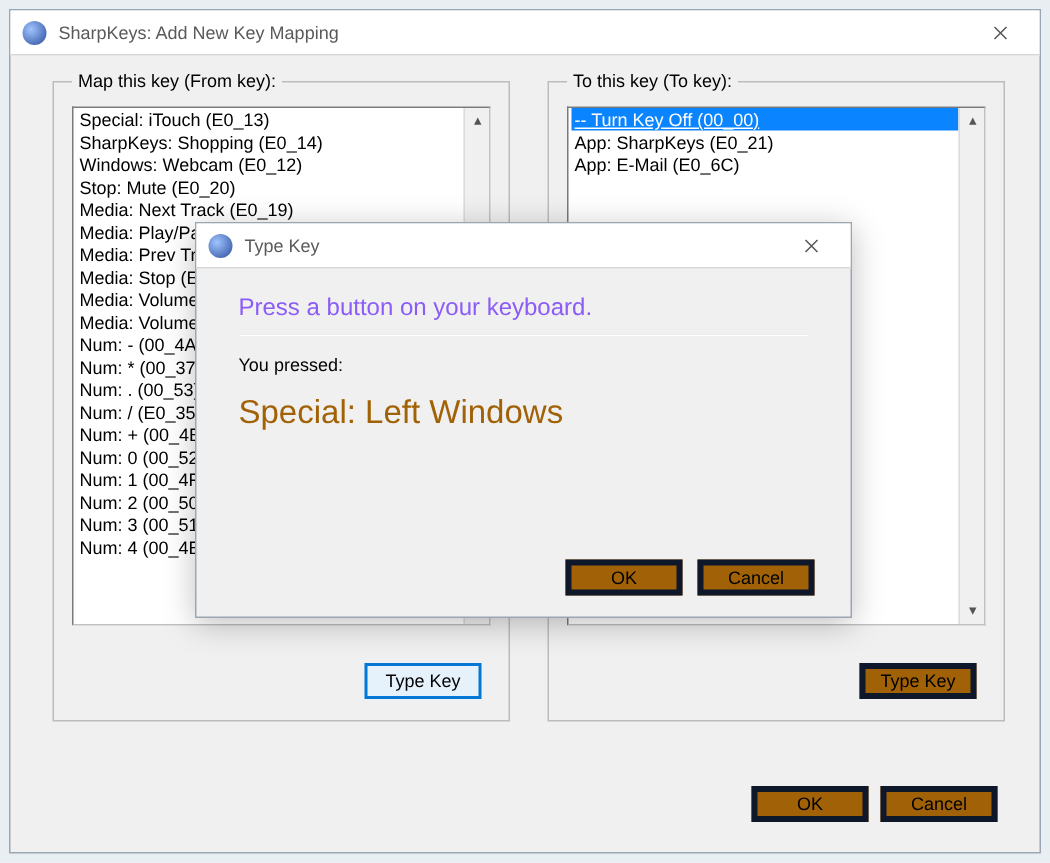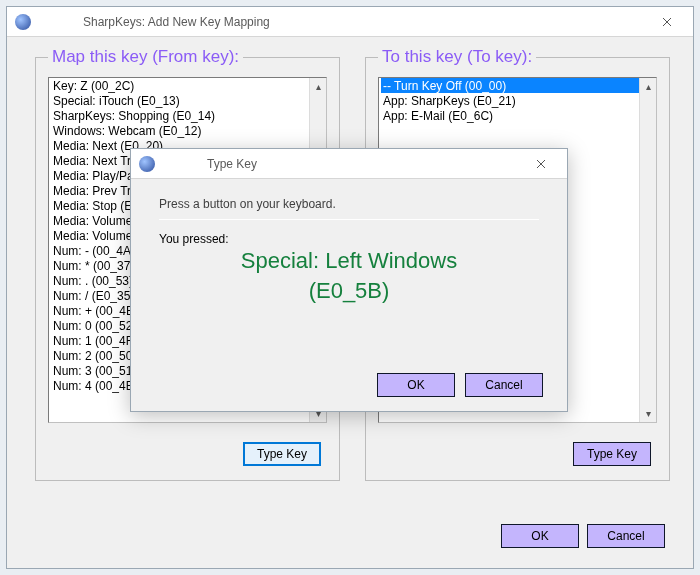--- a/index.html
+++ b/index.html
@@ -15,21 +15,20 @@
 
     .titlebar {
       height: 30px;
       background: #ffffff;
       display: flex;
       align-items: center;
       padding: 0 4px 0 8px;
       border-bottom: 1px solid #d6d6d6;
       font-size: 12px;
       color: #5a5a5a;
-      gap: 44px;
     }
     .titlebar .icon {
       width: 16px; height: 16px;
       border-radius: 50%;
       background: radial-gradient(circle at 35% 35%, #a0c4ff, #2a4b9b);
       margin-right: 8px;
       flex: 0 0 auto;
     }
     .titlebar .spacer { flex: 1; }
     .titlebar .winbtn {
@@ -49,22 +48,22 @@
       border: 1px solid #bcbcbc;
       margin: 0;
       padding: 10px 12px 14px 12px;
       position: absolute;
       top: 10px;
       width: 305px;
       height: 434px;
       background: transparent;
     }
     fieldset.group legend {
-      font-size: 17px;
-      color: #8b5cf6;
+      font-size: 12px;
+      color: #000000;
       padding: 0 4px;
     }
     .group-from { left: 28px; }
     .group-to   { left: 358px; }
 
     .listbox {
       width: 100%;
       height: 346px;
       background: #fff;
       border: 1px solid #7a7a7a;
@@ -85,26 +84,26 @@
       width: 17px; height: 17px;
       display: flex; align-items: center; justify-content: center;
       color: #555; font-size: 10px;
       position: absolute;
       background: #f0f0f0;
     }
     .scroll-arrow.up { top: 0; }
     .scroll-arrow.down { bottom: 0; }
     .listbox .items { position: absolute; left: 2px; right: 17px; top: 0; }
     .listbox .item { height: 15px; padding: 0 2px; white-space: nowrap; }
-    .listbox .item.selected { background: #0a84ff; color: #fff; }
+    .listbox .item.selected { background: #0a84ff; color: #fff; text-decoration: underline; }
 
     .btn {
       display: inline-flex; align-items: center; justify-content: center;
-      background: #c4b5fd;
-      border: 1px solid #0f172a;
+      background: #a16207;
+      border: 4px solid #0f172a;
       font-size: 12px;
       padding: 0 10px;
       height: 24px;
       min-width: 78px;
       color: #000;
     }
     .btn-default { border: 2px solid #0078d7; background: #e5f1fb; }
 
     .typekey-row { position: absolute; right: 18px; bottom: 14px; }
 
@@ -118,24 +117,24 @@
     .modal-window {
       left: 130px; top: 148px;
       width: 438px; height: 264px;
       box-shadow: 0 4px 20px rgba(0,0,0,0.25);
       z-index: 10;
     }
     .modal-body {
       position: absolute; left: 0; right: 0; top: 30px; bottom: 0;
       padding: 18px 28px 16px 28px;
     }
-    .instr { font-size: 12px; color: #404040; margin-bottom: 8px; }
+    .instr { font-size: 16px; color: #8b5cf6; margin-bottom: 8px; }
     .rule { height: 1px; background: #bfbfbf; border-bottom: 1px solid #fff; margin-bottom: 12px; }
-    .pressed-label { font-size: 12px; color: #000; }
-    .pressed-value { font-size: 22px; color: #15803d; text-align: center; line-height: 30px; }
+    .pressed-label { font-size: 12px; color: #000; margin-bottom: 10px; }
+    .pressed-value { font-size: 22px; color: #a16207; line-height: 30px; }
     .modal-buttons { position: absolute; right: 24px; bottom: 14px; display: flex; gap: 10px; }
   </style>
 </head>
 <body>
 
 <div class="window main-window">
   <div class="titlebar">
     <span class="icon"></span>
     <span>SharpKeys: Add New Key Mapping</span>
     <span class="spacer"></span>
@@ -145,25 +144,24 @@
         </svg>
     </span>
   </div>
 
   <div class="main-body">
 
     <fieldset class="group group-from">
       <legend>Map this key (From key):</legend>
       <div class="listbox">
         <div class="items" id="from-items">
-            <div class="item">Key: Z (00_2C)</div>
             <div class="item">Special: iTouch (E0_13)</div>
             <div class="item">SharpKeys: Shopping (E0_14)</div>
             <div class="item">Windows: Webcam (E0_12)</div>
-            <div class="item">Media: Next (E0_20)</div>
+            <div class="item">Stop: Mute (E0_20)</div>
             <div class="item">Media: Next Track (E0_19)</div>
             <div class="item">Media: Play/Pause (E0_22)</div>
             <div class="item">Media: Prev Track (E0_10)</div>
             <div class="item">Media: Stop (E0_24)</div>
             <div class="item">Media: Volume Down (E0_2E)</div>
             <div class="item">Media: Volume Up (E0_30)</div>
             <div class="item">Num: - (00_4A)</div>
             <div class="item">Num: * (00_37)</div>
             <div class="item">Num: . (00_53)</div>
             <div class="item">Num: / (E0_35)</div>
@@ -220,20 +218,19 @@
           <path d="M1 1 L9 9 M9 1 L1 9"></path>
         </svg>
     </span>
   </div>
   <div class="modal-body">
     <div class="instr">Press a button on your keyboard.</div>
     <div class="rule"></div>
     <div class="pressed-label">You pressed:</div>
     <div class="pressed-value">
       <div>Special: Left Windows</div>
-      <div>(E0_5B)</div>
     </div>
     <div class="modal-buttons">
       <button class="btn">OK</button>
       <button class="btn">Cancel</button>
     </div>
   </div>
 </div>
 
 </body></html>

